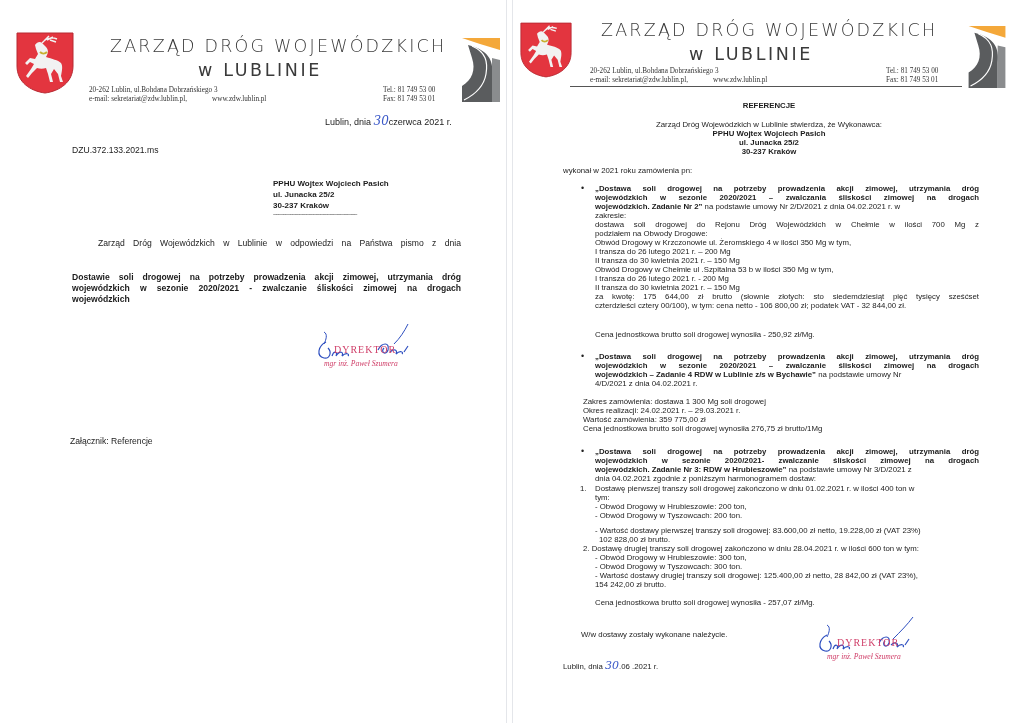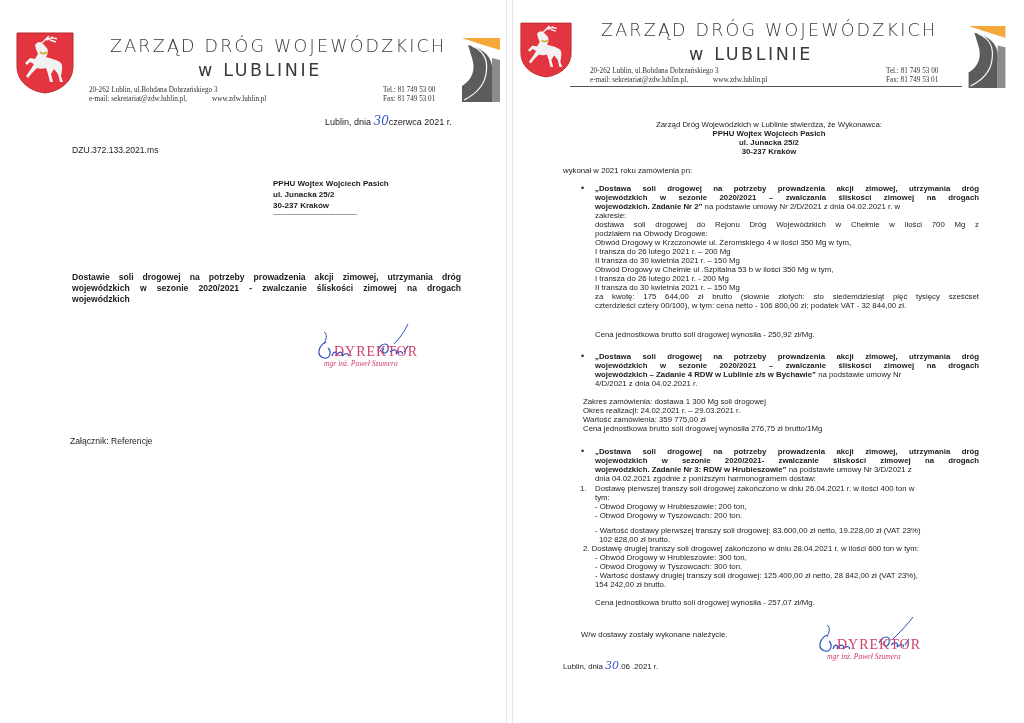--- a/index.html
+++ b/index.html
@@ -20,21 +20,21 @@
     .addr { position: absolute; font-family: "Liberation Serif", serif; font-size: 7.2px; line-height: 9px; color: #333; white-space: nowrap; }
     .rule { position: absolute; height: 1px; background: #555; }
 
     .txt { position: absolute; font-size: 8.6px; line-height: 10.6px; color: #1c1c1c; white-space: nowrap; }
     .txt8 { position: absolute; font-size: 7.8px; line-height: 9.6px; color: #1c1c1c; white-space: nowrap; }
     .b { font-weight: bold; }
     .just { white-space: normal; text-align: justify; text-align-last: justify; }
     .hw { font-family: "DejaVu Serif", serif; font-style: italic; color: #3a58c8; font-size: 12px; }
 
     .stamp { position: absolute; width: 110px; height: 50px; }
-    .stamp-title { position: absolute; font-family: "Liberation Serif", serif; color: #d0406a; font-size: 14px; letter-spacing: 1px; }
+    .stamp-title { position: absolute; font-family: "Liberation Serif", serif; color: #d0406a; font-size: 10px; letter-spacing: 1px; }
     .stamp-name { position: absolute; font-family: "Liberation Serif", serif; font-style: italic; color: #d0406a; font-size: 7.6px; white-space: nowrap; text-align: right; }
 
     .bullet { position: absolute; font-size: 9px; color: #222; }
   </style>
 </head>
 <body>
 
 <div class="page" id="page-left">
 
   <svg class="crest" style="left:16px;top:32px;" viewBox="0 0 58 62">
@@ -65,20 +65,21 @@
     <span class="hw">30</span><span>czerwca 2021 r.</span>
   </div>
 
   <div class="txt" style="left:72px;top:145px;">DZU.372.133.2021.ms</div>
 
   <div class="txt b" style="left:273px;top:179px;font-size:8px;">PPHU Wojtex Wojciech Pasich</div>
   <div class="txt b" style="left:273px;top:190px;font-size:8px;">ul. Junacka 25/2</div>
   <div class="txt b" style="left:273px;top:201px;font-size:8px;">30-237 Kraków</div>
   <div class="txt" style="left:273px;top:209px;font-size:6px;letter-spacing:-0.6px;color:#444;">------------------------------------------------------------</div>
 
+  <div class="txt just" style="left:72px;top:238px;width:389px;padding-left:26px;">Zarząd Dróg Wojewódzkich w Lublinie w odpowiedzi na Państwa pismo z dnia</div>
 
   <div class="txt b just" style="left:72px;top:272px;width:389px;">Dostawie soli drogowej na potrzeby prowadzenia akcji zimowej, utrzymania dróg</div>
   <div class="txt b just" style="left:72px;top:283px;width:389px;">wojewódzkich w sezonie 2020/2021 - zwalczanie śliskości zimowej na drogach</div>
   <div class="txt b" style="left:72px;top:294px;">wojewódzkich</div>
 
   <div class="stamp" style="left:312px;top:322px;">
     <svg width="110" height="50" viewBox="0 0 110 50" style="position:absolute;left:0;top:0;">
       <path d="M14 20 C6 24 4 34 12 36 C18 37 20 30 16 26 M20 34 C22 28 26 30 24 34 C28 28 32 30 30 34 C34 30 38 32 36 34" stroke="#2e4fc0" stroke-width="1.2" fill="none"></path>
       <path d="M66 28 C70 20 78 20 76 28 C74 34 68 30 72 26 M78 30 C82 26 86 28 84 32 C88 28 92 30 90 32 M92 30 L96 24" stroke="#2e4fc0" stroke-width="1.2" fill="none"></path>
       <path d="M96 2 C92 10 88 16 82 22" stroke="#2e4fc0" stroke-width="1" fill="none"></path>
@@ -110,20 +111,21 @@
   <div class="addr" style="left:373px;top:76px;">Fax: 81 749 53 01</div>
   <div class="rule" style="left:57px;top:86px;width:392px;"></div>
 
   <svg class="road" style="left:451px;top:26px;width:46px;height:62px;" viewBox="0 0 38 64">
     <polygon points="0,0 38,0 38,12 18,6" fill="#f4a83a"></polygon>
     <path d="M6 7 C26 12 32 22 30 38 L30 64 L0 64 L0 48 C10 42 14 32 10 20 Z" fill="#5a5c5e"></path>
     <path d="M10 8 C24 14 26 24 24 36 C22 48 14 56 2 62" stroke="#ffffff" stroke-width="1.2" fill="none"></path>
     <path d="M30 20 L38 22 L38 64 L30 64 Z" fill="#8a8c8e"></path>
   </svg>
 
+  <div class="txt8 b" style="left:0;width:512px;text-align:center;top:101px;">REFERENCJE</div>
   <div class="txt8" style="left:0;width:512px;text-align:center;top:120px;">Zarząd Dróg Wojewódzkich w Lublinie stwierdza, że Wykonawca:</div>
   <div class="txt8 b" style="left:0;width:512px;text-align:center;top:129px;">PPHU Wojtex Wojciech Pasich</div>
   <div class="txt8 b" style="left:0;width:512px;text-align:center;top:138px;">ul. Junacka 25/2</div>
   <div class="txt8 b" style="left:0;width:512px;text-align:center;top:147px;">30-237 Kraków</div>
 
   <div class="txt8" style="left:50px;top:166px;">wykonał w 2021 roku zamówienia  pn:</div>
 
   <div>
     <div class="bullet" style="left:68px;top:183px;">•</div>
     <div class="txt8 b just" style="left:82px;top:184px;width:384px;">„Dostawa soli drogowej na potrzeby prowadzenia akcji zimowej, utrzymania dróg</div>
@@ -157,21 +159,21 @@
   </div>
 
   <div>
     <div class="bullet" style="left:68px;top:446px;">•</div>
     <div class="txt8 b just" style="left:82px;top:447px;width:384px;">„Dostawa soli drogowej na potrzeby prowadzenia akcji zimowej, utrzymania dróg</div>
     <div class="txt8 b just" style="left:82px;top:456px;width:384px;">wojewódzkich w sezonie 2020/2021- zwalczanie śliskości zimowej na drogach</div>
     <div class="txt8" style="left:82px;top:465px;"><b>wojewódzkich.  Zadanie Nr 3: RDW w Hrubieszowie”</b><span> na podstawie umowy Nr 3/D/2021 z</span></div>
     <div class="txt8" style="left:82px;top:474px;">dnia 04.02.2021 zgodnie z poniższym harmonogramem dostaw:</div>
 
     <div class="txt8" style="left:67px;top:484px;">1.</div>
-    <div class="txt8" style="left:82px;top:484px;">Dostawę pierwszej transzy soli drogowej zakończono w dniu 26.04.2021 r. w ilości 400 ton w</div>
+    <div class="txt8" style="left:82px;top:484px;">Dostawę pierwszej transzy soli drogowej zakończono w dniu 01.02.2021 r. w ilości 400 ton w</div>
     <div class="txt8" style="left:82px;top:493px;text-align:center;">tym:</div>
     <div class="txt8" style="left:82px;top:502px;">- Obwód Drogowy w Hrubieszowie: 200 ton,</div>
     <div class="txt8" style="left:82px;top:511px;">- Obwód Drogowy w Tyszowcach: 200 ton.</div>
     <div class="txt8" style="left:82px;top:526px;">- Wartość dostawy pierwszej transzy soli drogowej: 83.600,00 zł netto, 19.228,00 zł (VAT 23%)</div>
     <div class="txt8" style="left:86px;top:535px;">102 828,00 zł brutto.</div>
 
     <div class="txt8" style="left:70px;top:544px;">2. Dostawę drugiej transzy soli drogowej zakończono w dniu 28.04.2021 r. w ilości 600 ton w tym:</div>
     <div class="txt8" style="left:82px;top:553px;">- Obwód Drogowy w Hrubieszowie: 300 ton,</div>
     <div class="txt8" style="left:82px;top:562px;">- Obwód Drogowy w Tyszowcach: 300 ton.</div>
     <div class="txt8" style="left:82px;top:571px;">- Wartość dostawy drugiej transzy soli drogowej: 125.400,00 zł netto, 28 842,00 zł (VAT 23%),</div>

